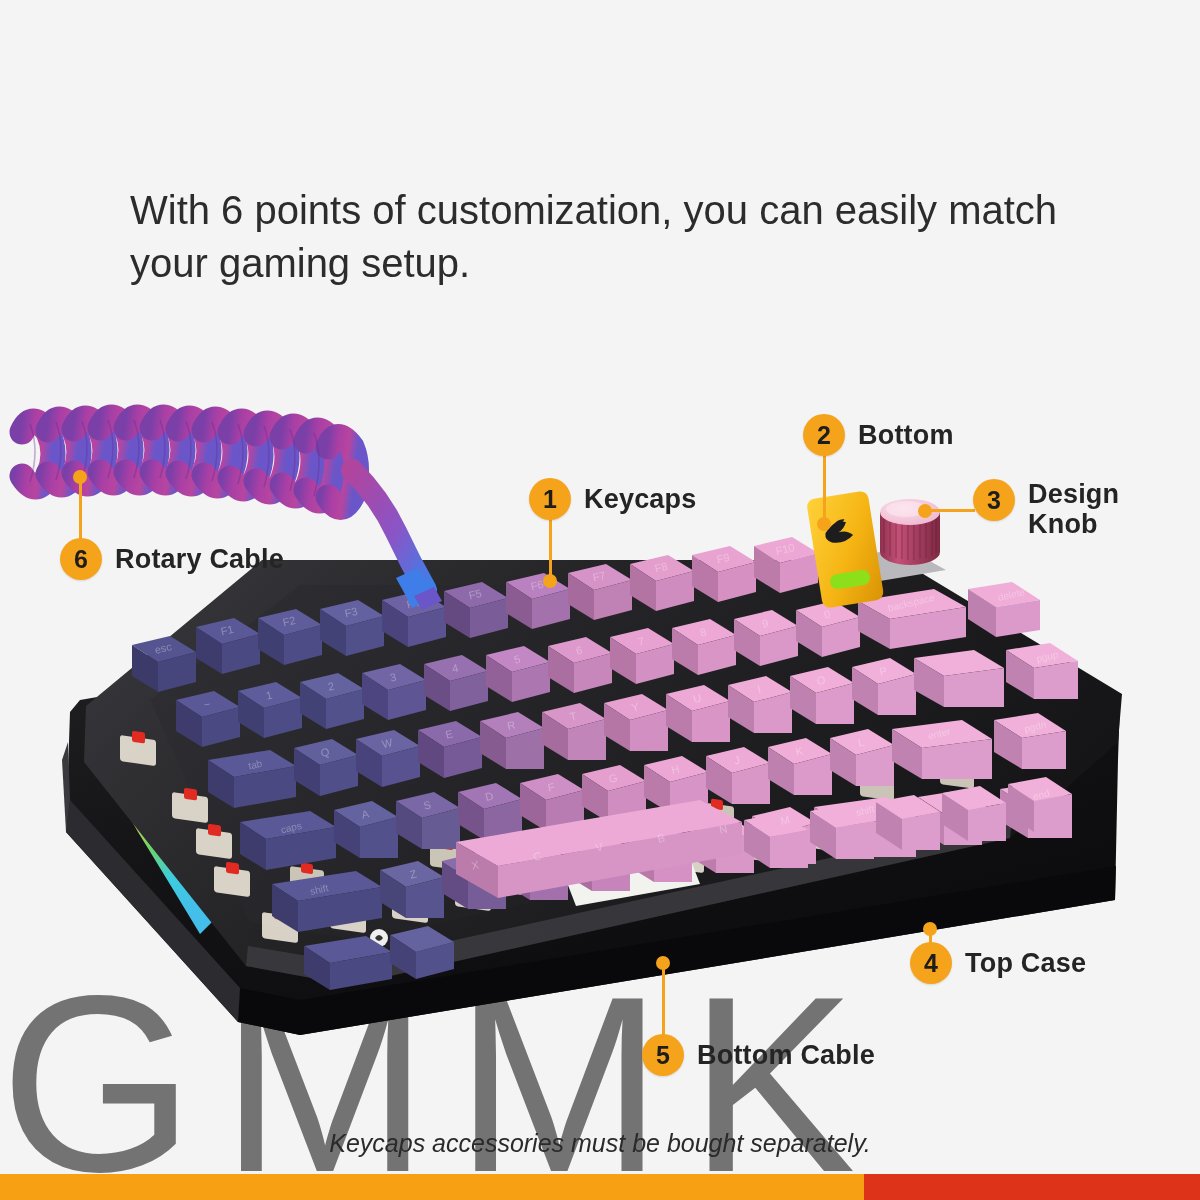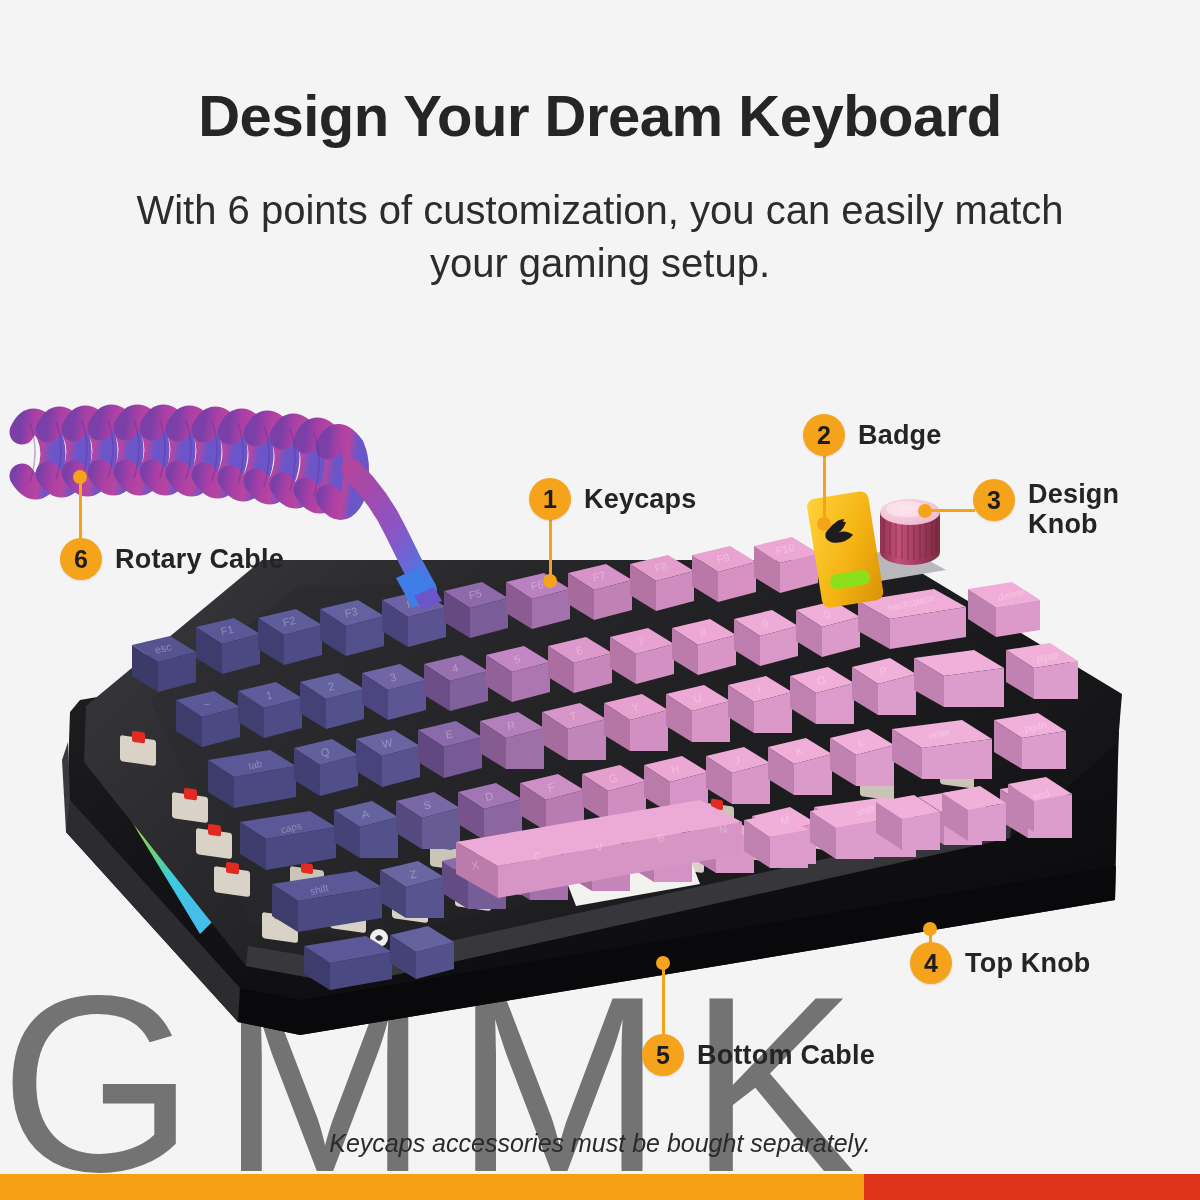--- a/index.html
+++ b/index.html
@@ -42,21 +42,20 @@
     text-align: center;
     font-size: 58px;
     font-weight: 800;
     color: #252525;
     letter-spacing: -0.5px;
     z-index: 6;
   }
   .subhead {
     position: absolute;
     top: 184px; left: 130px; right: 130px;
-    text-align: center;
     font-size: 40px;
     font-weight: 400;
     color: #2c2c2c;
     line-height: 1.32;
     z-index: 6;
   }
 
   
   #art { position: absolute; inset: 0; z-index: 3; }
 
@@ -117,21 +116,20 @@
   .footerbar .seg-orange { flex: 0 0 72%; background: #f8a013; }
   .footerbar .seg-red    { flex: 1 1 auto; background: #dd3318; }
 </style>
 </head>
 <body>
 
 <div id="stage">
 
   <div class="watermark">GMMK</div>
 
-  <h1 class="headline">Design Your Dream Keyboard</h1>
   <p class="subhead">With 6 points of customization, you can easily match your gaming setup.</p>
 
   <svg id="art" viewBox="0 0 1200 1200">
     <defs>
 
       <linearGradient id="gTopCase" x1="0" y1="0" x2="1" y2="0.4">
         <stop offset="0" stop-color="#3a3a3e"></stop>
         <stop offset="0.45" stop-color="#242427"></stop>
         <stop offset="1" stop-color="#151517"></stop>
       </linearGradient>
@@ -875,32 +873,32 @@
   <div class="leader" style="left:79px; top:476px; width:3px; height:64px;"></div>
   <div class="leader-dot" style="left:73px; top:470px;"></div>
 
   <div class="callout row" style="left:529px; top:478px;">
     <div class="badge-num">1</div>
     <div class="callout-label">Keycaps</div>
   </div>
 
   <div class="callout row" style="left:803px; top:414px;">
     <div class="badge-num">2</div>
-    <div class="callout-label">Badge</div>
+    <div class="callout-label">Bottom</div>
   </div>
 
   <div class="callout row" style="left:973px; top:479px; align-items:flex-start;">
     <div class="badge-num">3</div>
     <div class="callout-label">Design
 Knob</div>
   </div>
 
   <div class="callout row" style="left:910px; top:942px;">
     <div class="badge-num">4</div>
-    <div class="callout-label">Top Knob</div>
+    <div class="callout-label">Top Case</div>
   </div>
 
   <div class="callout row" style="left:642px; top:1034px;">
     <div class="badge-num">5</div>
     <div class="callout-label">Bottom Cable</div>
   </div>
 
   <div class="callout row" style="left:60px; top:538px;">
     <div class="badge-num">6</div>
     <div class="callout-label">Rotary Cable</div>

